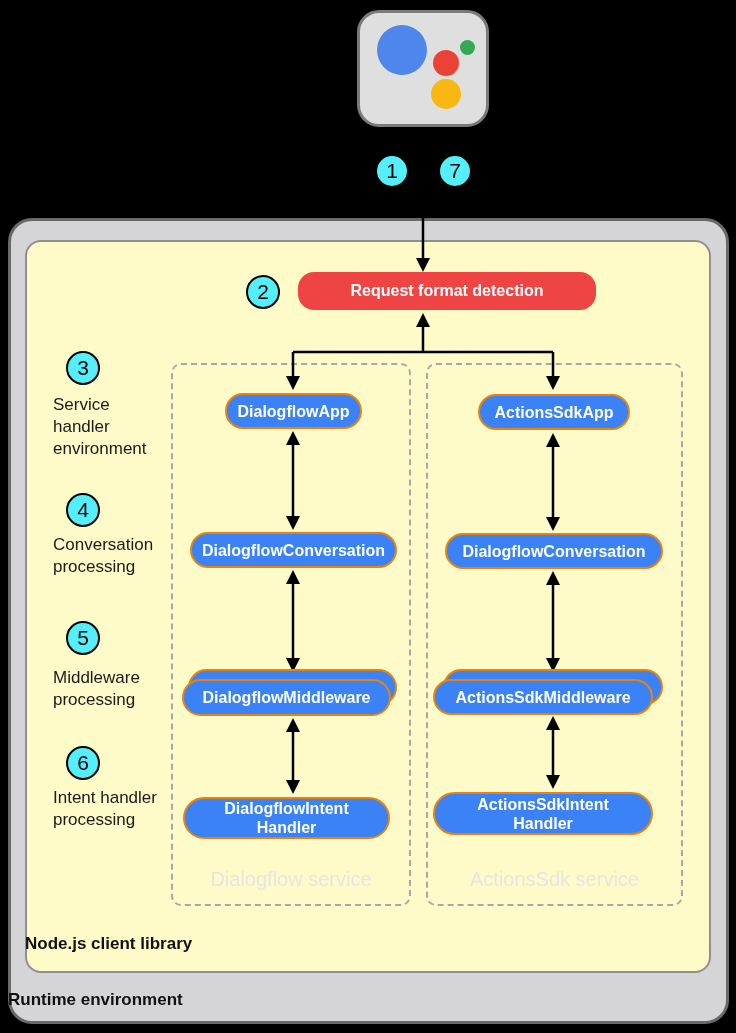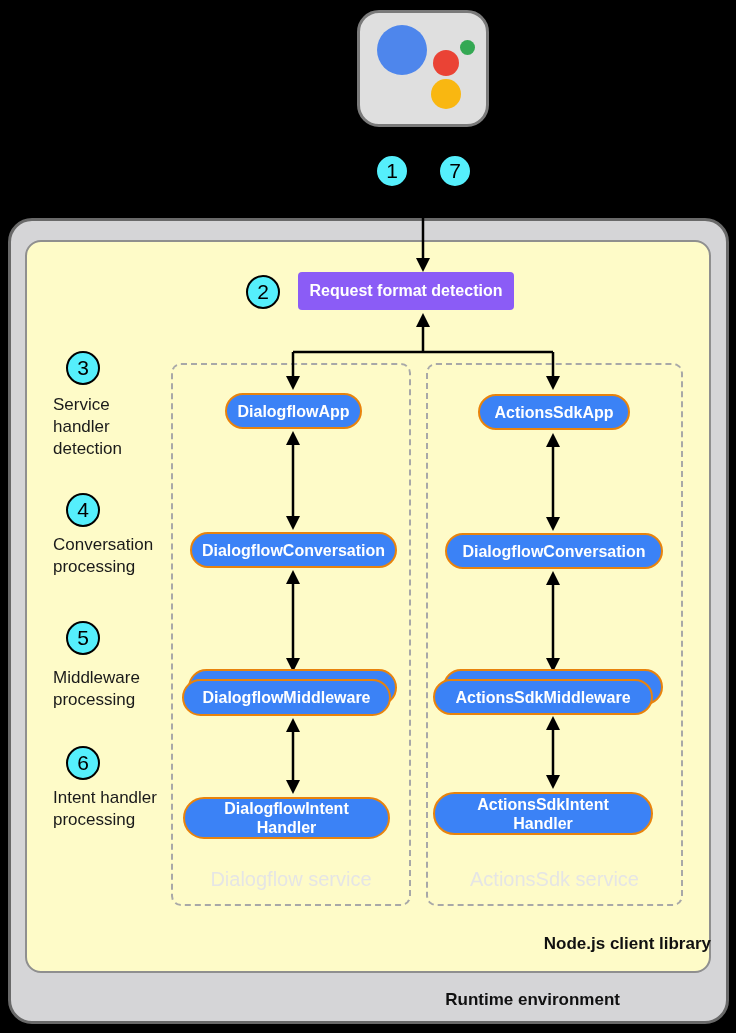--- a/index.html
+++ b/index.html
@@ -15,21 +15,21 @@
   .runtime {
     left: 8px; top: 218px; width: 721px; height: 806px;
     background: #D5D5D7; border: 3px solid #696969; border-radius: 24px;
   }
   .nodejs {
     left: 25px; top: 240px; width: 686px; height: 733px;
     background: #FEFBC8; border: 2px solid #8F8F8F; border-radius: 16px;
     z-index: 1;
   }
   .container-label {
-    text-align: right; font-weight: bold; font-size: 17px; color: #111;
+    text-align: left; font-weight: bold; font-size: 17px; color: #111;
     z-index: 2;
   }
   .nodejs-label { left: 25px; top: 934px; width: 686px; }
   .runtime-label { left: 8px; top: 990px; width: 612px; }
 
   
   .logo {
     left: 357px; top: 10px; width: 132px; height: 117px;
     background: #DFDFDF; border: 3px solid #7A7A7A; border-radius: 22px;
     z-index: 2;
@@ -49,22 +49,22 @@
   }
 
   
   .side-label {
     left: 53px; width: 130px; font-size: 17px; line-height: 22px; color: #1A1A1A;
     white-space: pre-line; z-index: 2;
   }
 
   
   .request-box {
-    left: 298px; top: 272px; width: 216px; height: 38px;
-    background: #8b5cf6; border-radius: 4px; color: #fff;
+    left: 298px; top: 272px; width: 298px; height: 38px;
+    background: #ef4444; border-radius: 16px; color: #fff;
     font-weight: bold; font-size: 16px;
     display: flex; align-items: center; justify-content: center; z-index: 10;
   }
 
   
   .service-box {
     border: 2.5px dashed #A8A8A8; border-radius: 10px; z-index: 2;
   }
   .svc-dialogflow { left: 171px; top: 363px; width: 240px; height: 543px; }
   .svc-actionssdk { left: 426px; top: 363px; width: 257px; height: 543px; }
@@ -165,21 +165,21 @@
   <div class="abs badge" style="left:375px; top:154px;">1</div>
   <div class="abs badge" style="left:438px; top:154px;">7</div>
   <div class="abs badge" style="left:246px; top:275px;">2</div>
   <div class="abs badge" style="left:66px;  top:351px;">3</div>
   <div class="abs badge" style="left:66px;  top:493px;">4</div>
   <div class="abs badge" style="left:66px;  top:621px;">5</div>
   <div class="abs badge" style="left:66px;  top:746px;">6</div>
 
   <div class="abs side-label" style="top:394px;">Service
 handler
-detection</div>
+environment</div>
   <div class="abs side-label" style="top:534px;">Conversation
 processing</div>
   <div class="abs side-label" style="top:667px;">Middleware
 processing</div>
   <div class="abs side-label" style="top:787px;">Intent handler
 processing</div>
 
   <div class="abs request-box">Request format detection</div>
 
   <div class="abs service-box svc-dialogflow"></div>

